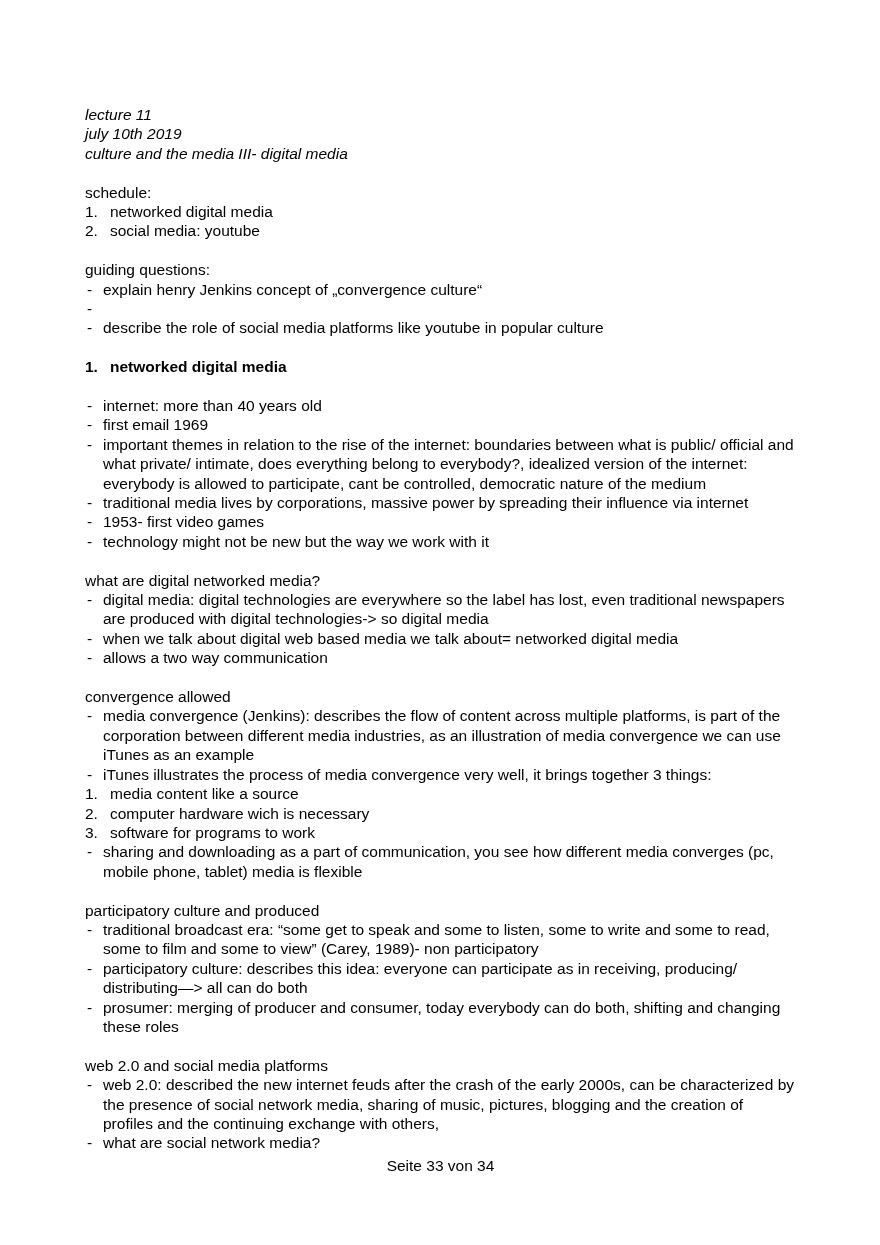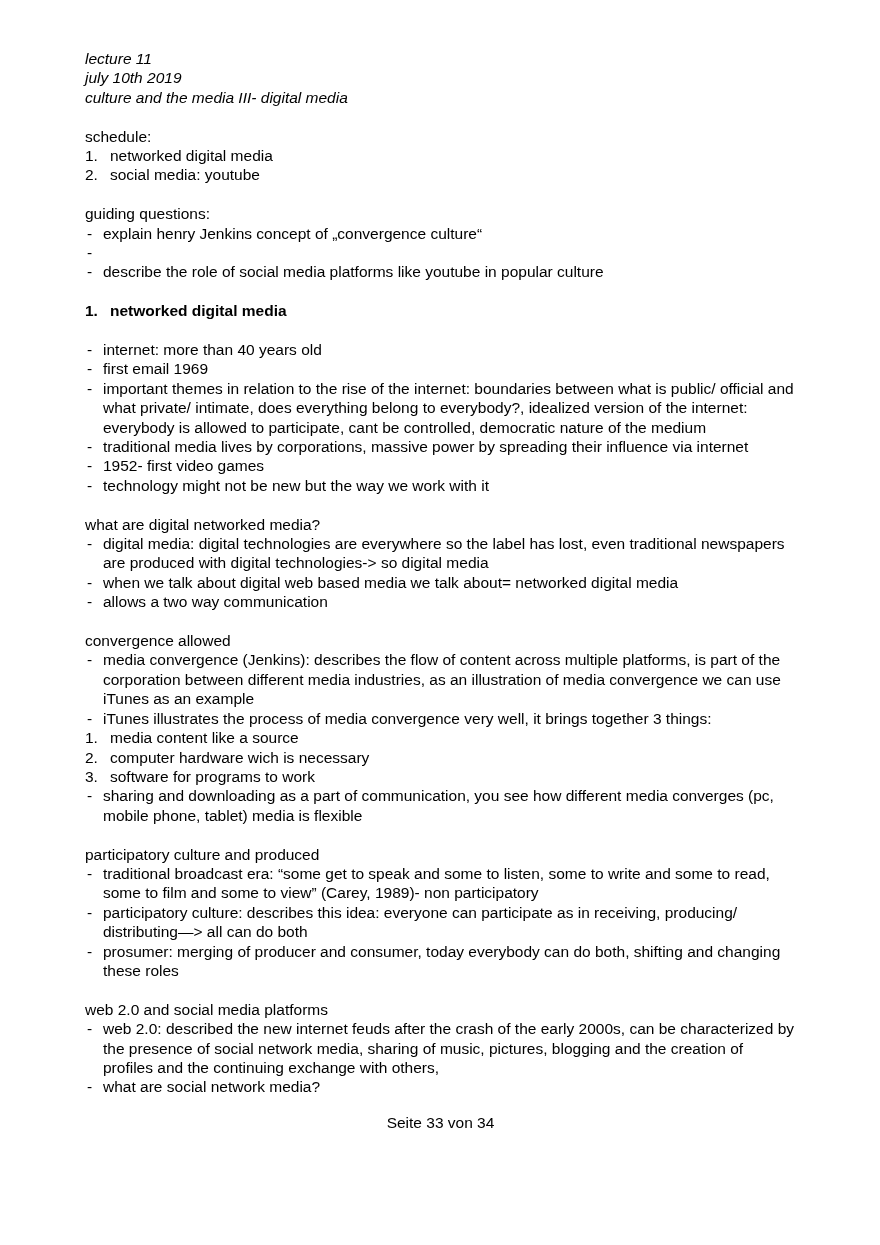--- a/index.html
+++ b/index.html
@@ -7,33 +7,33 @@
   body {
     width: 880px;
     height: 1245px;
     background: #ffffff;
     color: #000000;
     font-family: "Liberation Sans", sans-serif;
     font-size: 15.5px;
     line-height: 19.4px;
     overflow: hidden;
   }
-  .page { padding: 49px 84px 0 85px; }
+  .page { padding: 105px 84px 0 85px; }
   .spacer { height: 19.4px; }
   .line { min-height: 19.4px; }
   .italic-block .line { font-style: italic; }
   .heading-underline { }
   .heading-italic { }
   .heading-bold { font-weight: bold; }
   .heading-bold .num { display: inline-block; width: 25px; }
   .num-item { position: relative; padding-left: 25px; }
   .num-item .num { position: absolute; left: 0; }
   .dash-item { position: relative; padding-left: 18px; }
   .dash-item .marker { position: absolute; left: 2px; }
-  .footer { text-align: center; margin-top: 16px; }
+  .footer { text-align: center; margin-top: 3px; }
 </style>
 </head>
 <body>
 
 <div class="page">
   <div id="doc-body">
       <div class="italic-block">
         <div class="line">lecture 11</div>
         <div class="line">july 10th 2019</div>
         <div class="line">culture and the media III- digital media</div>
@@ -52,21 +52,21 @@
         <div class="dash-item line"><span class="marker">-</span><span>describe the role of social media platforms like youtube in popular culture</span></div>
       </div>
       <div class="spacer"></div>
       <div class="heading-bold line"><span class="num">1.</span><span>networked digital media</span></div>
       <div class="spacer"></div>
       <div class="list-dash">
         <div class="dash-item line"><span class="marker">-</span><span>internet: more than 40 years old</span></div>
         <div class="dash-item line"><span class="marker">-</span><span>first email 1969</span></div>
         <div class="dash-item line"><span class="marker">-</span><span>important themes in relation to the rise of the internet: boundaries between what is public/ official and what private/ intimate, does everything belong to everybody?, idealized version of the internet: everybody is allowed to participate, cant be controlled, democratic nature of the medium</span></div>
         <div class="dash-item line"><span class="marker">-</span><span>traditional media lives by corporations, massive power by spreading their influence via internet</span></div>
-        <div class="dash-item line"><span class="marker">-</span><span>1952- first video games</span></div>
+        <div class="dash-item line"><span class="marker">-</span><span>1953- first video games</span></div>
         <div class="dash-item line"><span class="marker">-</span><span>technology might not be new but the way we work with it</span></div>
       </div>
       <div class="spacer"></div>
       <div class="line"><span class="heading-underline">what are digital networked media?</span></div>
       <div class="list-dash">
         <div class="dash-item line"><span class="marker">-</span><span>digital media: digital technologies are everywhere so the label has lost, even traditional newspapers are produced with digital technologies-&gt; so digital media</span></div>
         <div class="dash-item line"><span class="marker">-</span><span>when we talk about digital web based media we talk about= networked digital media</span></div>
         <div class="dash-item line"><span class="marker">-</span><span>allows a two way communication</span></div>
       </div>
       <div class="spacer"></div>

